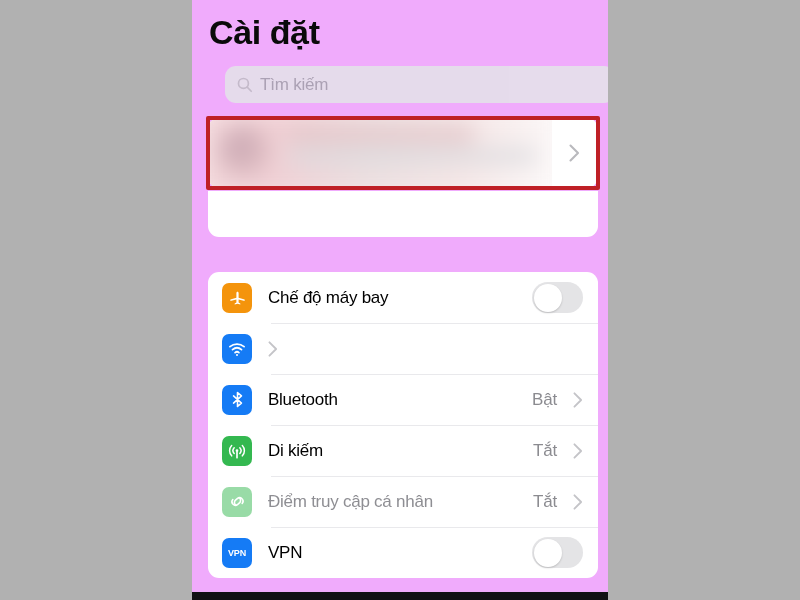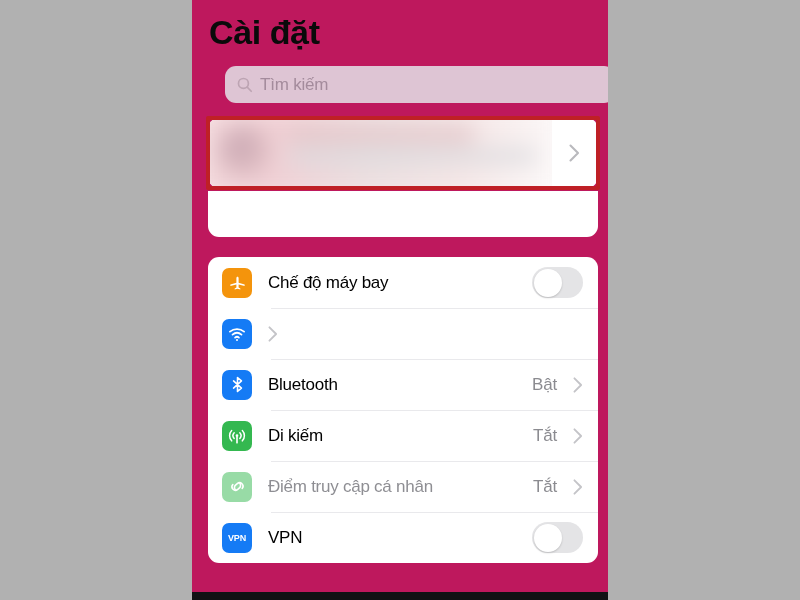--- a/index.html
+++ b/index.html
@@ -20,21 +20,21 @@
     background: #b1b1b1;
   }
   .bar-left  { left: 0;   width: 192px; }
   .bar-right { left: 608px; width: 192px; }
 
   
   .phone {
     position: absolute;
     left: 192px; top: 0;
     width: 416px; height: 600px;
-    background: #be185d;
+    background: #f0abfc;
     overflow: hidden;
   }
 
   .page-title {
     position: absolute;
     left: 17px; top: 12px;
     font-size: 34px;
     font-weight: bold;
     color: #0a0a0a;
     letter-spacing: -0.4px;
@@ -113,21 +113,21 @@
     position: absolute;
     left: 16px; top: 191px;
     width: 390px; height: 46px;
     background: #ffffff;
     border-radius: 0 0 11px 11px;
   }
 
   
   .group {
     position: absolute;
-    left: 16px; top: 257px;
+    left: 16px; top: 272px;
     width: 390px;
     background: #ffffff;
     border-radius: 11px;
     overflow: hidden;
   }
   .row {
     position: relative;
     height: 51px;
     display: flex;
     align-items: center;

